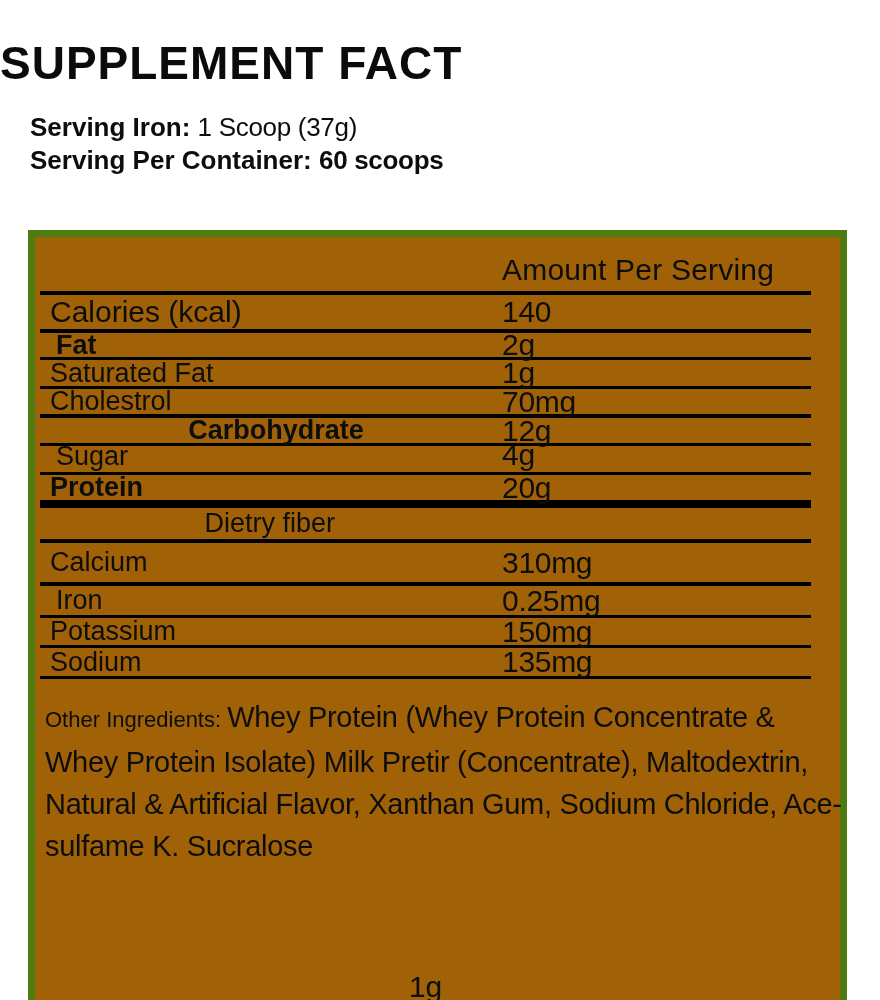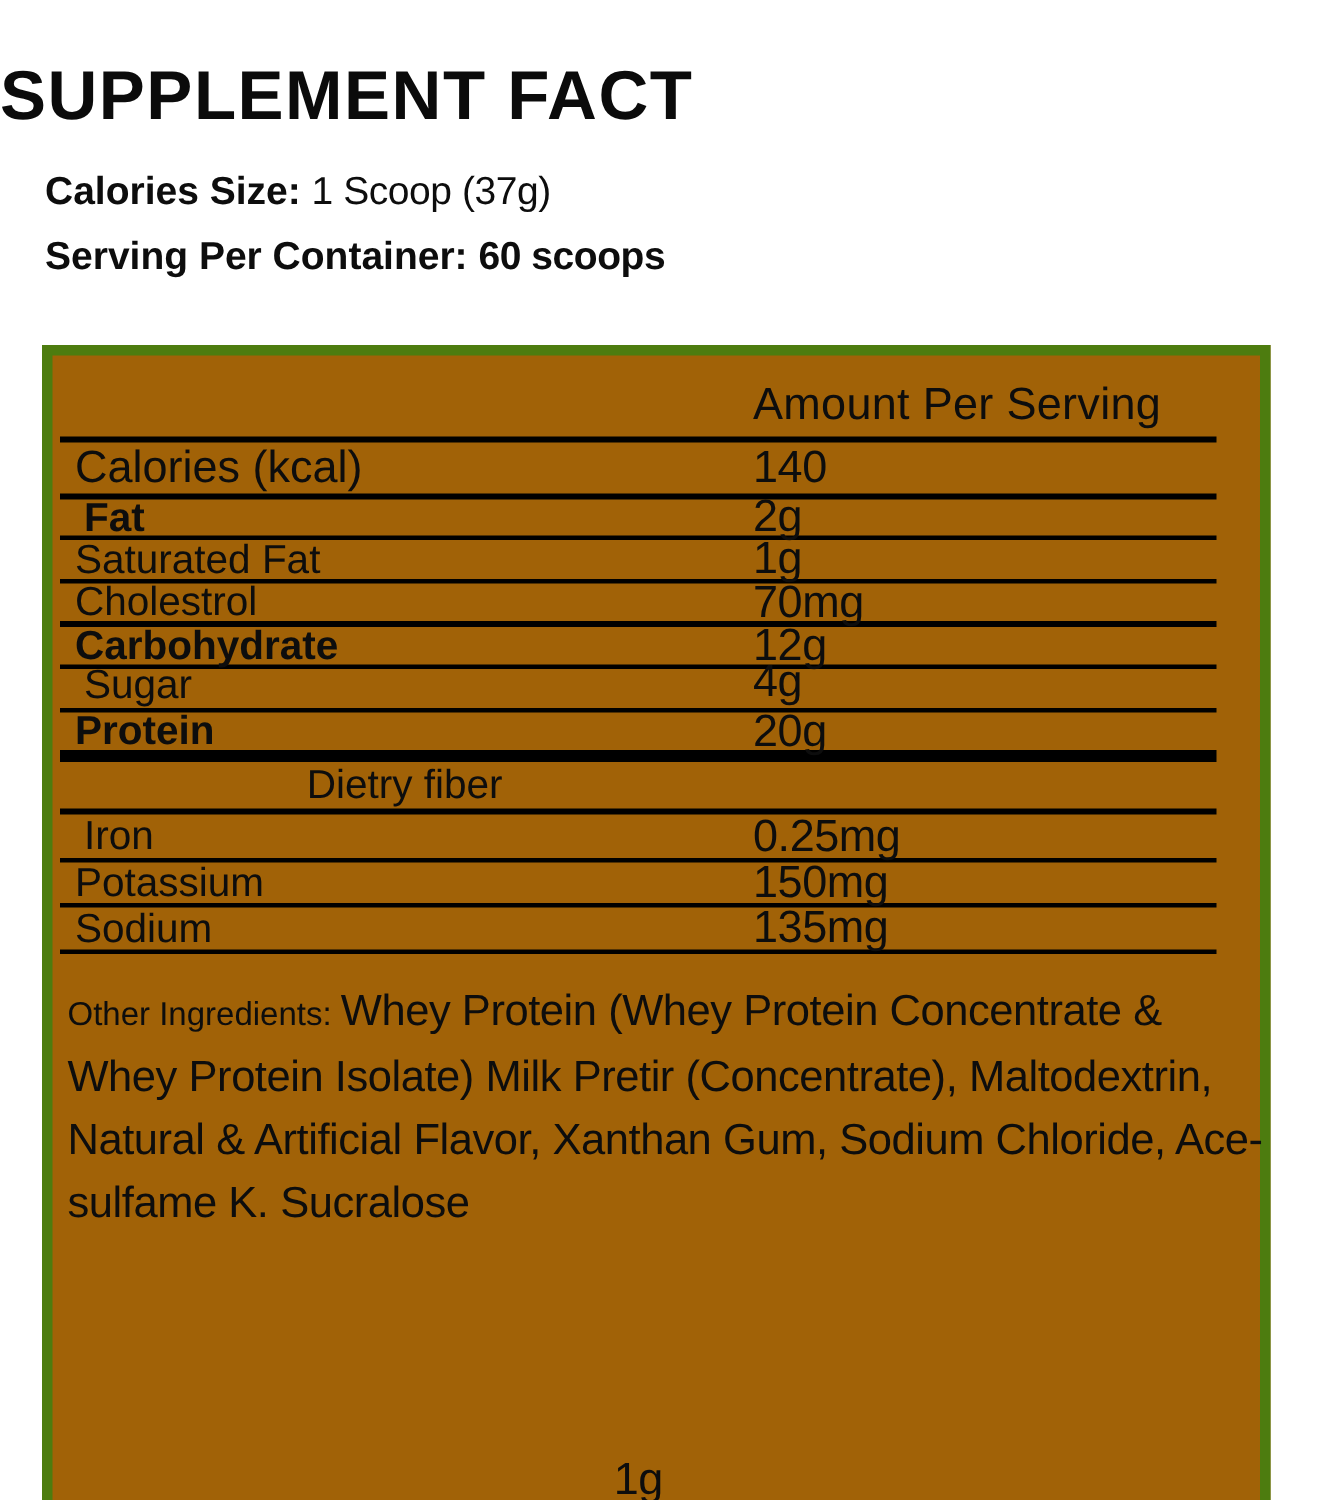--- a/index.html
+++ b/index.html
@@ -14,21 +14,21 @@
   .title {
     position:absolute; top:36px; left:0; width:880px;
     font-size:46px; font-weight:800; letter-spacing:1px;
     color:#0b0b0b;
   }
   .serving-line {
     position:absolute; left:30px;
     font-size:26px;
   }
   .serving-size { top:112px; }
-  .serving-container { top:155px; }
+  .serving-container { top:145px; }
   .serving-line .lab { font-weight:700; }
   .serving-line .val { font-weight:400; letter-spacing:-0.3px; }
   .serving-container .val { font-weight:700; }
 
   .facts-box {
     position:absolute; left:28px; top:230px;
     width:819px; height:864px;
     border:7px solid #4d7c0f;
     background:#a16207;
   }
@@ -77,21 +77,21 @@
     font-family:"Liberation Sans", sans-serif;
   }
   .ing-line-block { display:block; white-space:nowrap; }
 </style>
 </head>
 <body>
 
 <h1 class="title">SUPPLEMENT FACT</h1>
 
 <div class="serving-line serving-size">
-  <span class="lab">Calories Size: </span>
+  <span class="lab">Serving Iron: </span>
   <span class="val">1 Scoop (37g)</span>
 </div>
 
 <div class="serving-line serving-container">
   <span class="lab">Serving Per Container: </span>
   <span class="val">60 scoops</span>
 </div>
 
 <div class="facts-box">
 
@@ -112,40 +112,44 @@
   <div class="row" style="height:29px;">
     <span class="lbl">Saturated Fat</span>
     <span class="val">1g</span>
   </div>
 
   <div class="row" style="height:29px; border-bottom-width:4px;">
     <span class="lbl">Cholestrol</span>
     <span class="val">70mg</span>
   </div>
 
-  <div class="row bold" style="height:28px;">
+  <div class="row bold" style="height:28px;text-align:center;">
     <span class="lbl">Carbohydrate</span>
     <span class="val">12g</span>
   </div>
 
   <div class="row indent" style="height:29px;align-items:flex-end;">
     <span class="lbl">Sugar</span>
     <span class="val">4g</span>
   </div>
 
   <div class="row bold sep8" style="height:33px;">
     <span class="lbl">Protein</span>
     <span class="val">20g</span>
   </div>
 
   <div class="row sep4" style="height:35px;flex-direction:column;">
     <span class="lbl">Dietry fiber</span>
     <span class="val">1g</span>
   </div>
 
+  <div class="row sep4" style="height:43px;">
+    <span class="lbl">Calcium</span>
+    <span class="val">310mg</span>
+  </div>
 
   <div class="row indent" style="height:32px;">
     <span class="lbl">Iron</span>
     <span class="val">0.25mg</span>
   </div>
 
   <div class="row" style="height:30px;">
     <span class="lbl">Potassium</span>
     <span class="val">150mg</span>
   </div>

